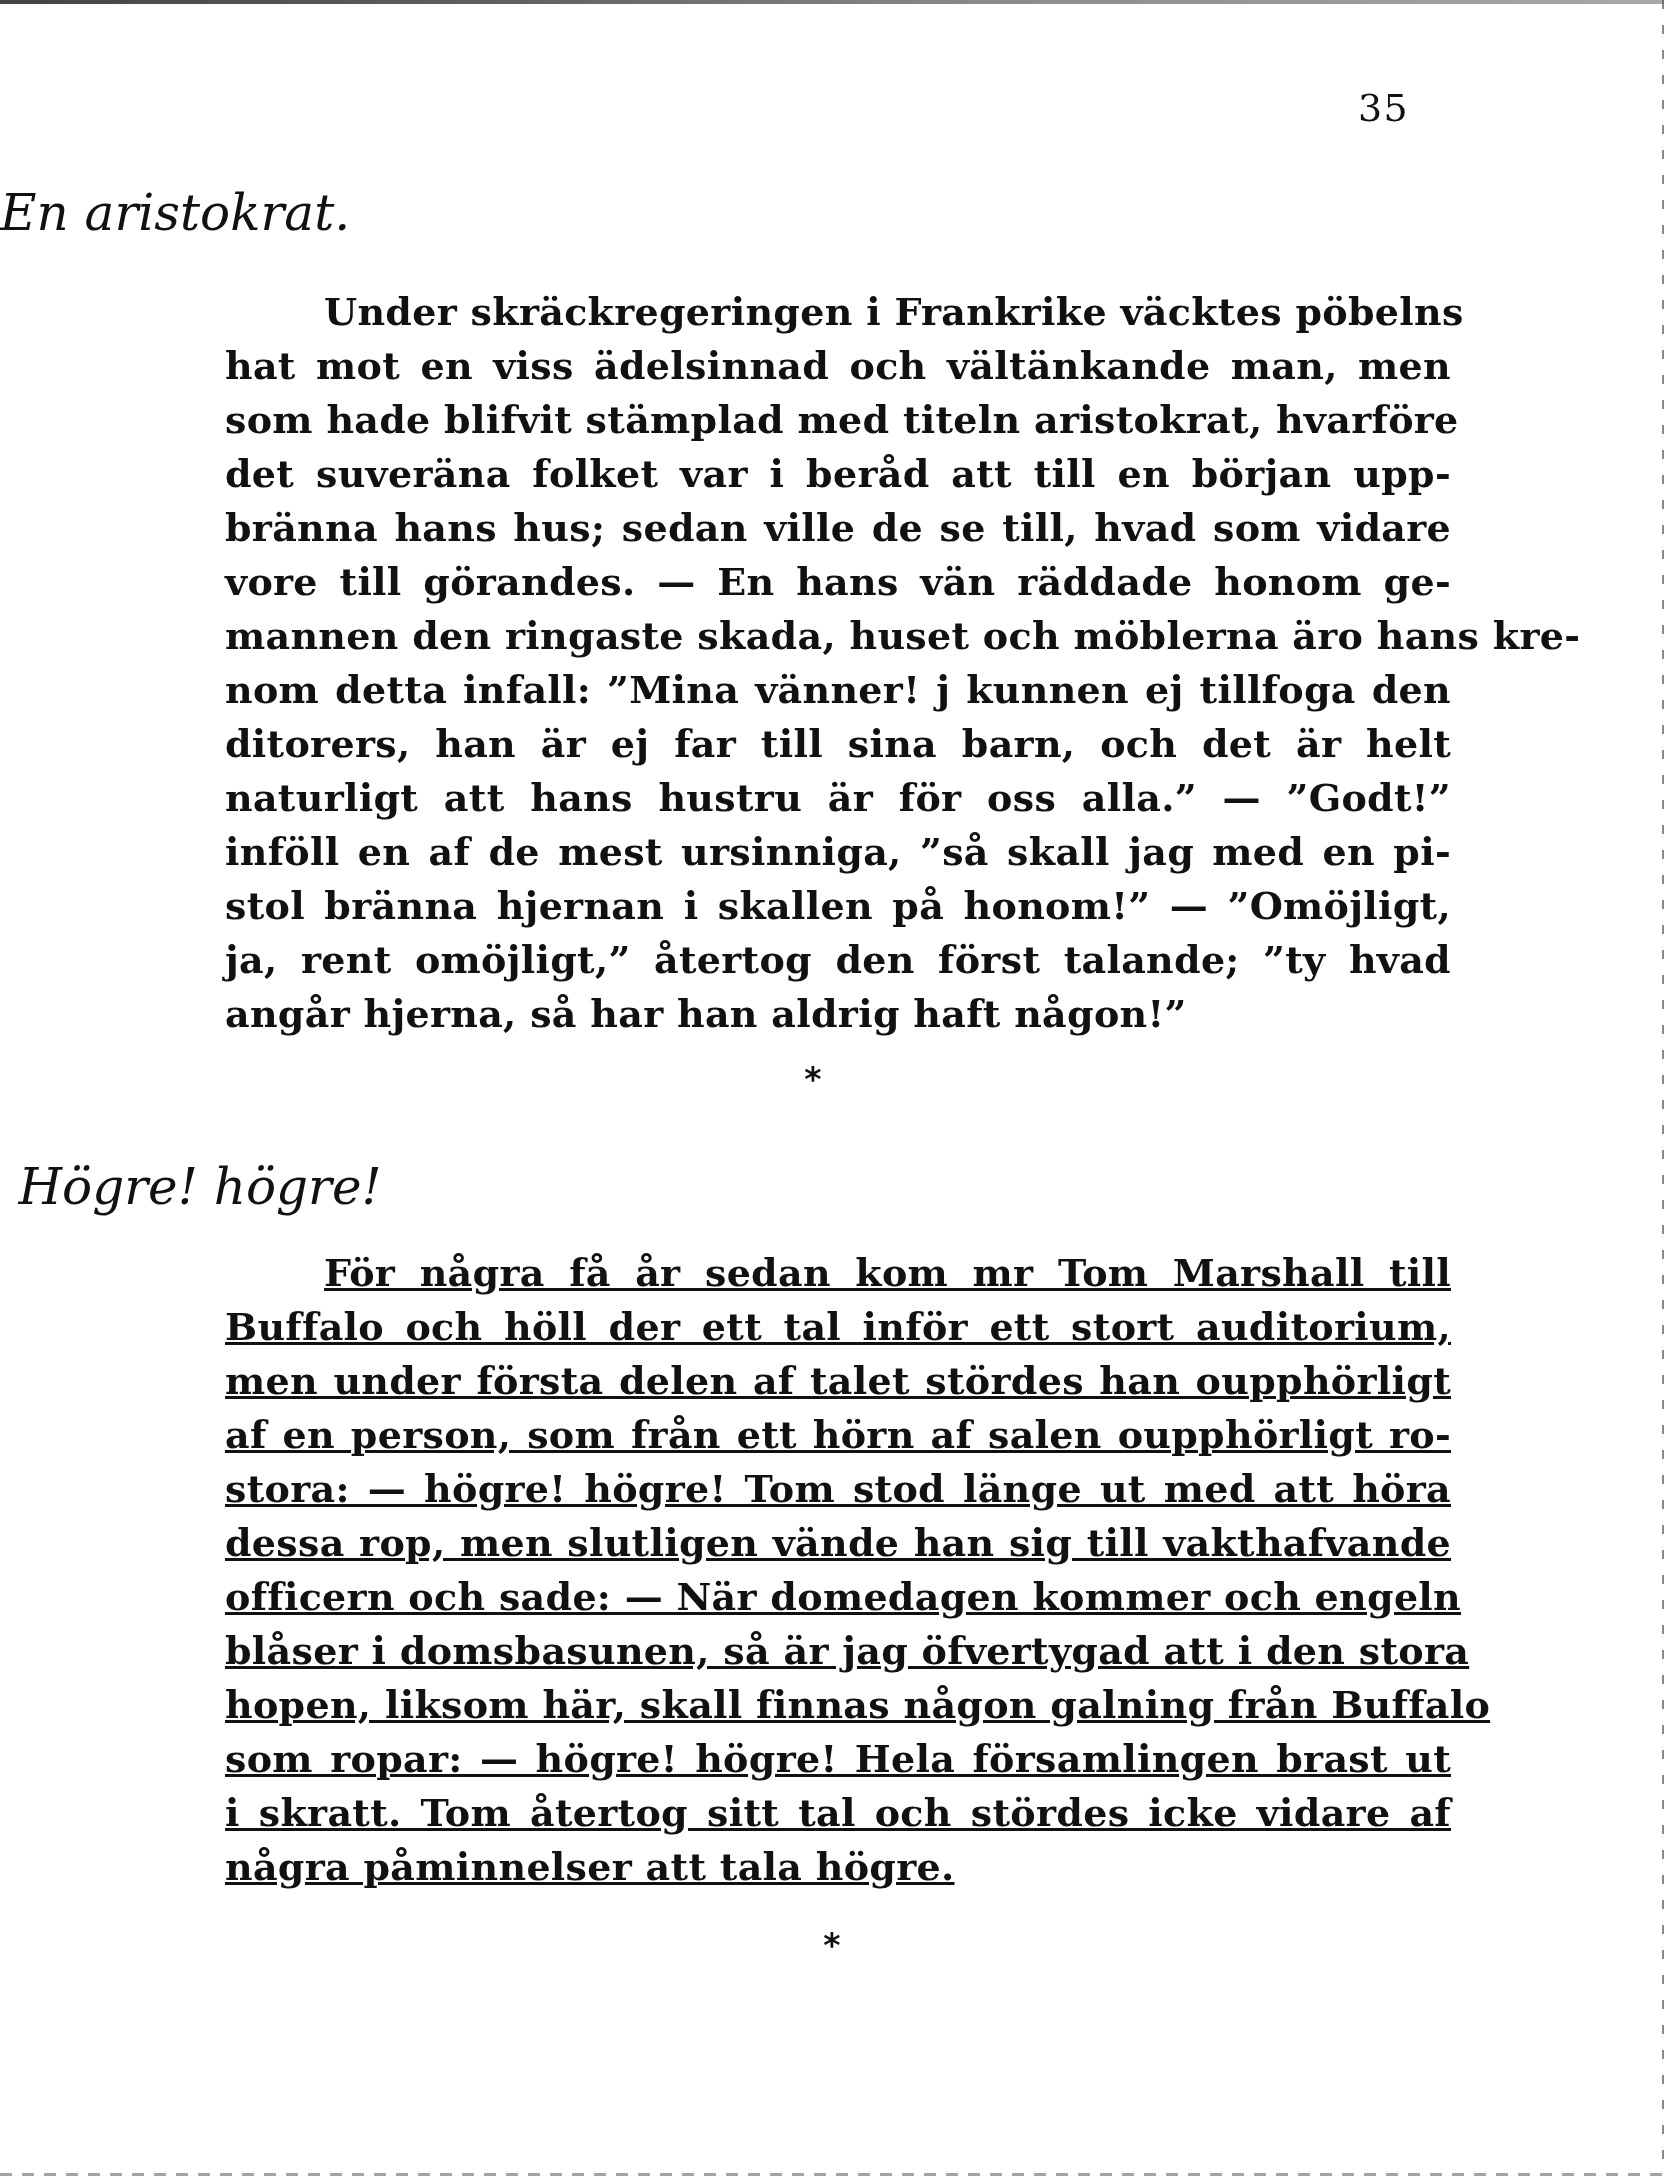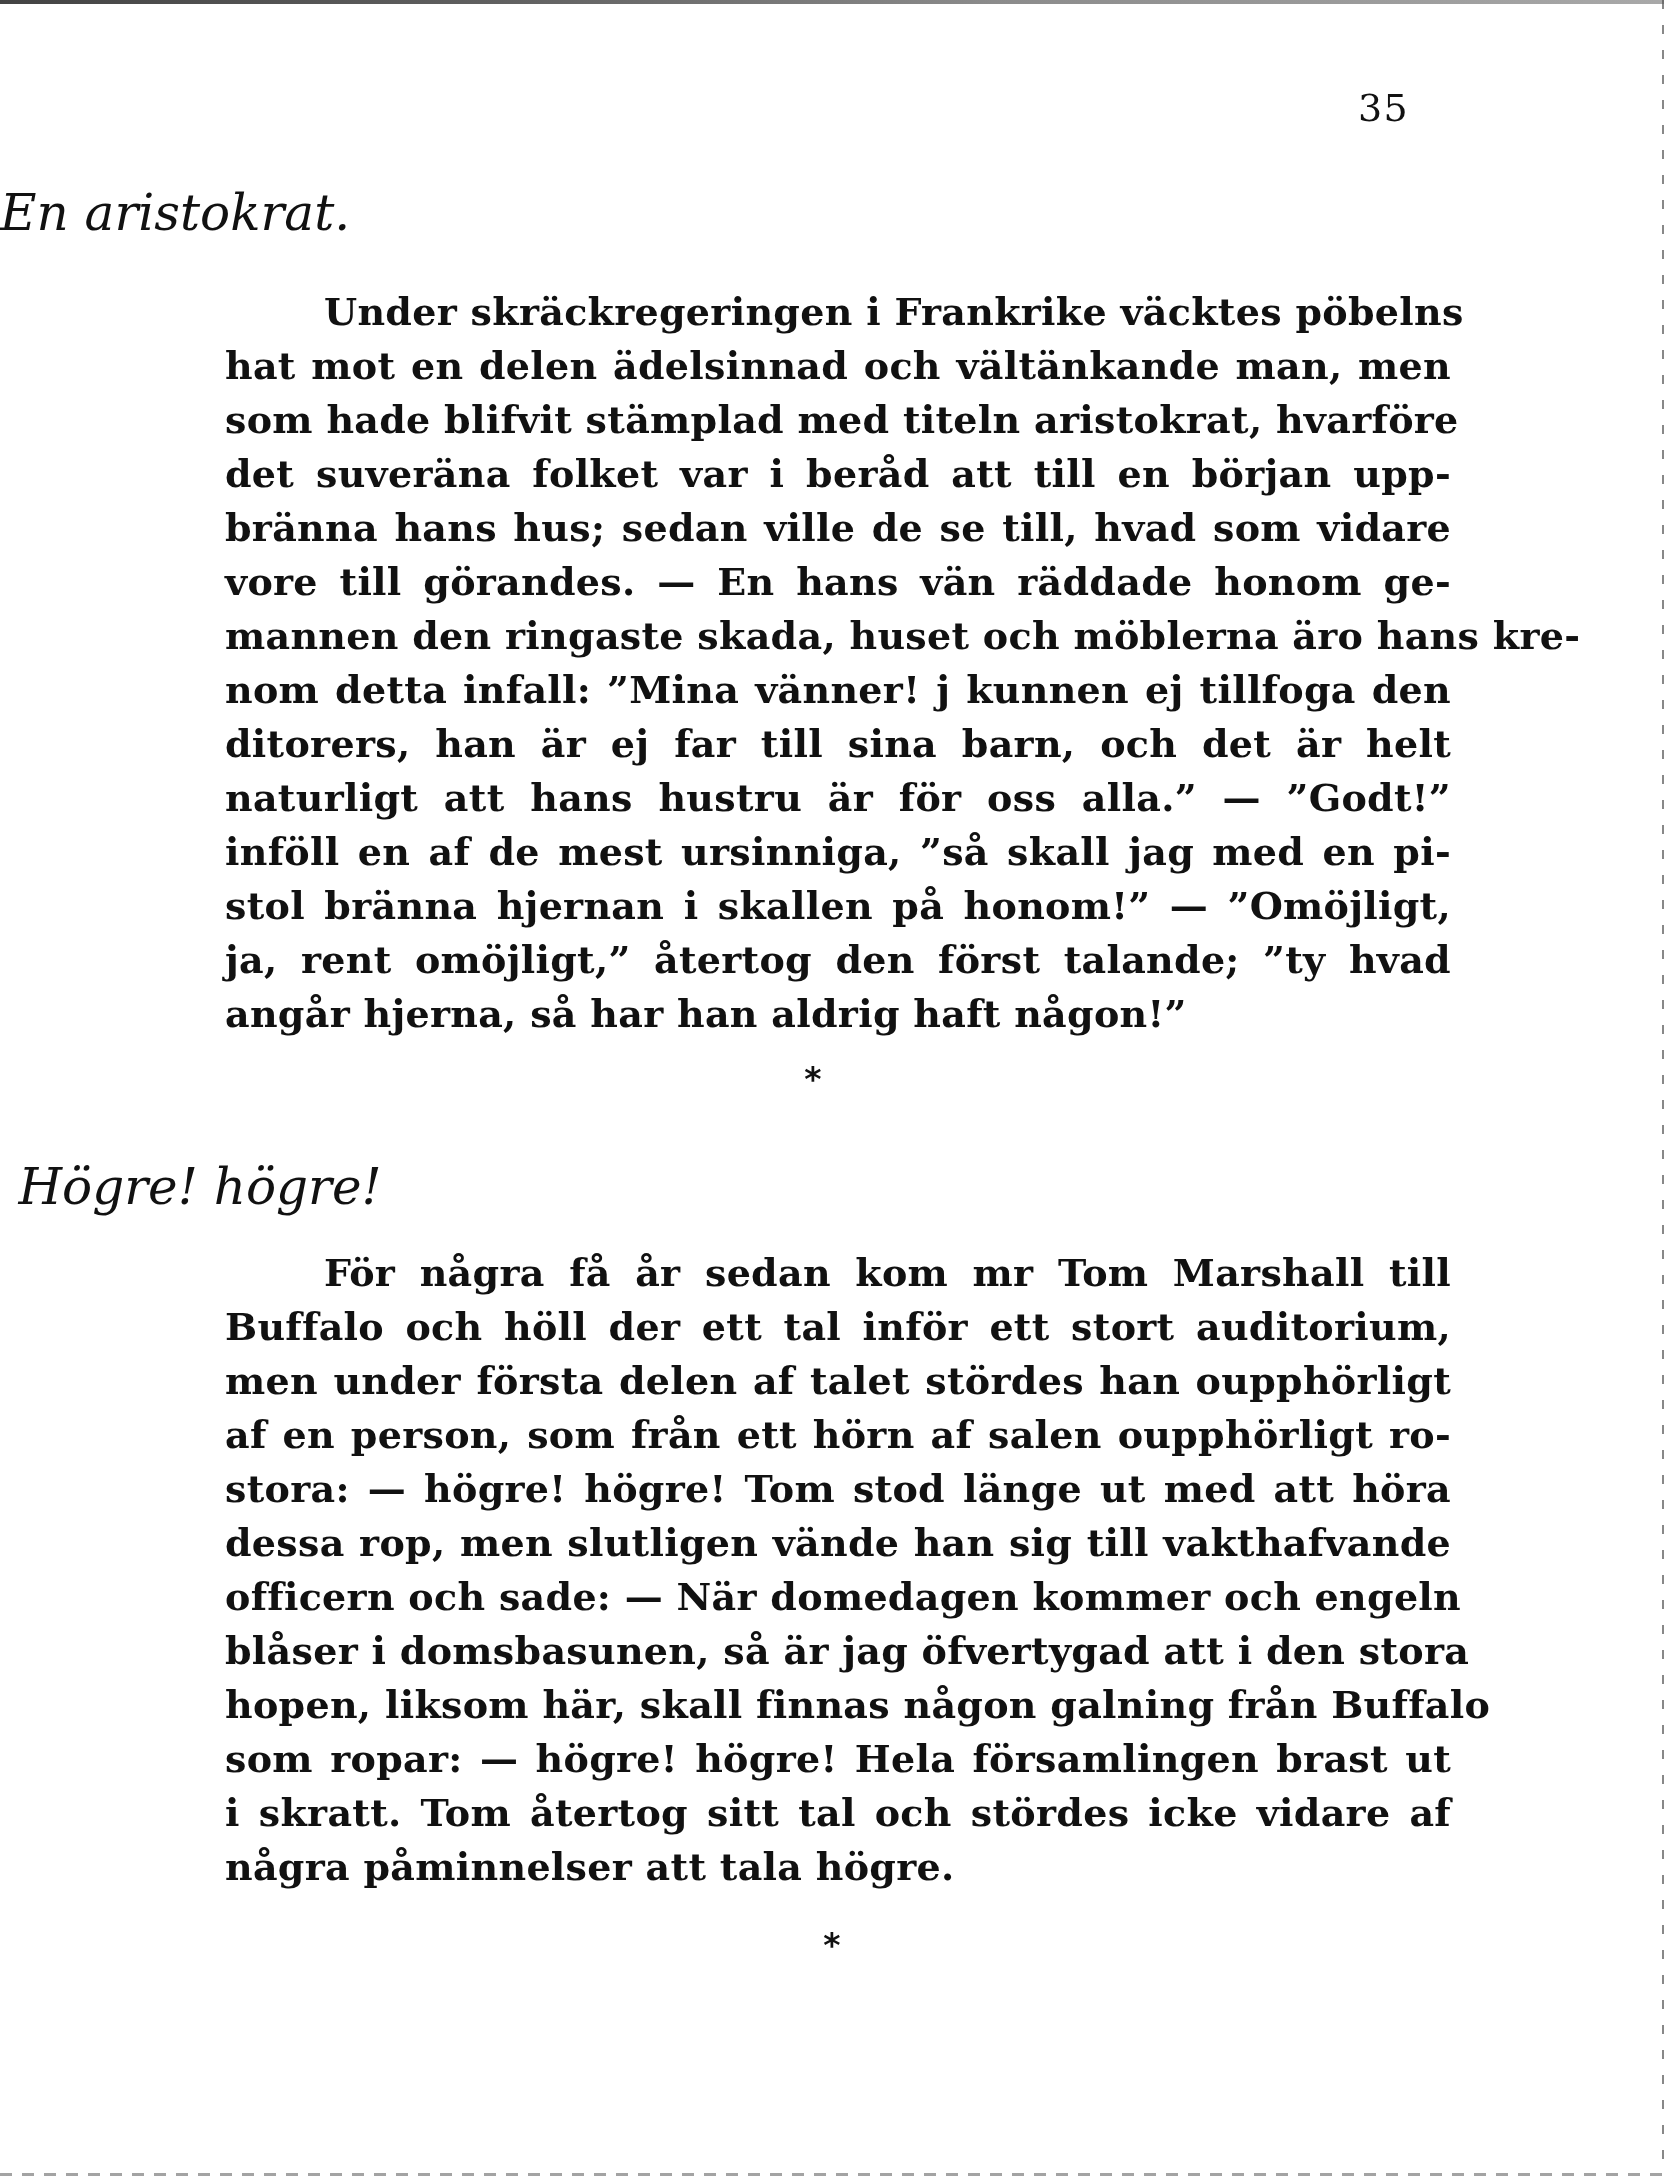--- a/index.html
+++ b/index.html
@@ -66,21 +66,21 @@
       font-size: 33px;
     }
     .sep-1 { top: 1060px; left: -25px; }
     .sep-2 { top: 1926px; left: -6.2px; }
     .paragraph {
       position: absolute;
       left: 225px;
       width: 1226px;
     }
     .para-1 { top: 285px; }
-    .para-2 { top: 1246px; }
+    .para-2 { top: 1246px; text-decoration: underline; }
     .line {
       display: block;
       height: 54px;
       line-height: 54px;
       font-family: "DejaVu Serif", serif;
       font-size: 38px;
       font-weight: bold;
       white-space: nowrap;
       text-align: justify;
       text-align-last: justify;
@@ -99,21 +99,21 @@
 <div class="scan-top-edge"></div>
 <div class="scan-right-edge"></div>
 <div class="scan-bottom-edge"></div>
 
 <div class="page-number">35</div>
 
 <div class="section-title title-1">En aristokrat.</div>
 
 <div class="paragraph para-1">
   <span class="line indent">Under skräckregeringen i Frankrike väcktes pöbelns</span>
-  <span class="line">hat mot en delen ädelsinnad och vältänkande man, men</span>
+  <span class="line">hat mot en viss ädelsinnad och vältänkande man, men</span>
   <span class="line">som hade blifvit stämplad med titeln aristokrat, hvarföre</span>
   <span class="line">det suveräna folket var i beråd att till en början upp-</span>
   <span class="line">bränna hans hus; sedan ville de se till, hvad som vidare</span>
   <span class="line">vore till görandes. — En hans vän räddade honom ge-</span>
   <span class="line">mannen den ringaste skada, huset och möblerna äro hans kre-</span>
   <span class="line">nom detta infall: ”Mina vänner! j kunnen ej tillfoga den</span>
   <span class="line">ditorers, han är ej far till sina barn, och det är helt</span>
   <span class="line">naturligt att hans hustru är för oss alla.” — ”Godt!”</span>
   <span class="line">inföll en af de mest ursinniga, ”så skall jag med en pi-</span>
   <span class="line">stol bränna hjernan i skallen på honom!” — ”Omöjligt,</span>

